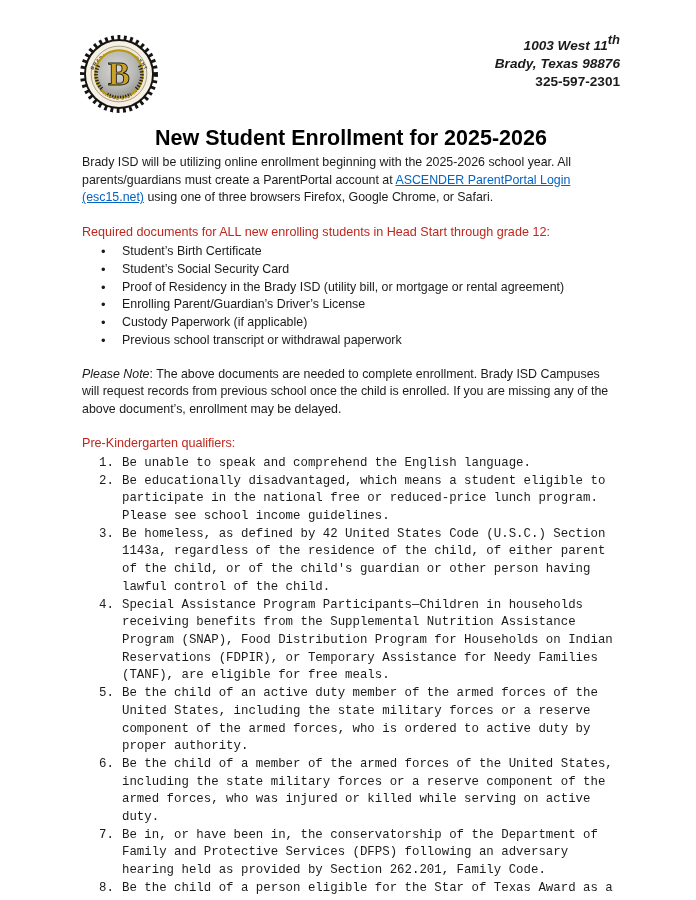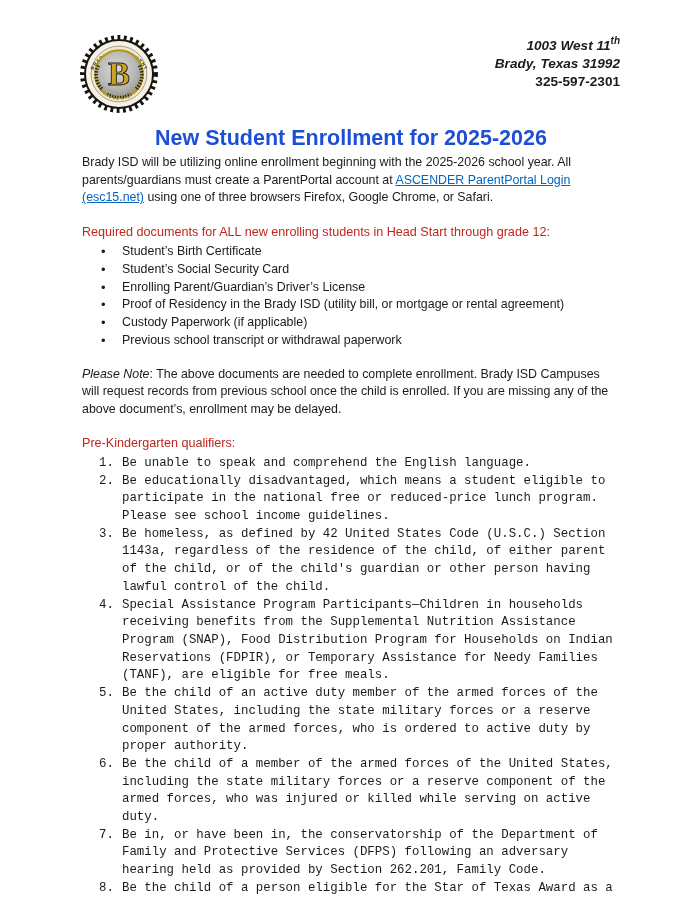--- a/index.html
+++ b/index.html
@@ -14,25 +14,25 @@
     font-family:"Liberation Sans",sans-serif;color:#1b1b1b;
     font-size:12.4px;line-height:17.6px;
   }
   .page{position:relative;width:696px;height:900px;padding:33px 76px 0 82px;}
   
   .header{position:relative;min-height:84px;}
   .logo{position:absolute;left:-4px;top:0;width:82px;height:82px;}
   .header-text{text-align:right;padding-top:4px;}
   .header-text div{font-weight:bold;font-size:13.6px;line-height:18px;}
   .hdr-italic{font-style:italic;}
-  sup{font-size:10px;line-height:0;}
+  sup{font-size:13px;line-height:0;}
   
   .doc-title{
     text-align:center;font-weight:bold;font-size:21.5px;line-height:26px;
-    margin:8px 0 3px 0;color:#1d4ed8;
+    margin:8px 0 3px 0;color:#000000;
   }
   p{margin:0;}
   .intro{margin-top:2px;}
   a.link{color:var(--link-blue);text-decoration:underline;cursor:pointer;}
   .red-heading{color:var(--heading-red);margin-top:17px;font-size:12.6px;}
   
   ul.bullets{list-style:none;margin:2px 0 16px 0;padding:0 0 0 40px;}
   ul.bullets li{position:relative;line-height:17.7px;}
   ul.bullets li::before{
     content:"\2022";position:absolute;left:-21px;top:0;
@@ -75,38 +75,38 @@
         <textPath href="#botArc" startOffset="12%">SCHOOL DISTRICT</textPath>
       </text>
       <circle cx="50" cy="50" r="29" fill="url(#innerGray)" stroke="#b8960c" stroke-width="2.6"></circle>
       <path d="M 29,68 A 24,24 0 0 1 26,38" fill="none" stroke="#23211e" stroke-width="4.5" stroke-dasharray="1.6 2"></path>
       <path d="M 71,68 A 24,24 0 0 0 74,38" fill="none" stroke="#23211e" stroke-width="4.5" stroke-dasharray="1.6 2"></path>
       <path d="M 36,74 A 26,26 0 0 0 64,74" fill="none" stroke="#23211e" stroke-width="3" stroke-dasharray="1.4 1.8"></path>
       <text x="50" y="63" text-anchor="middle" font-family="Liberation Serif, serif" font-size="40" font-weight="bold" fill="#c9a227" stroke="#1c1a17" stroke-width="1.1">B</text>
     </svg>
     <div class="header-text">
       <div class="hdr-italic"><span>1003 West 11</span><sup>th</sup></div>
-      <div class="hdr-italic">Brady, Texas 31992</div>
+      <div class="hdr-italic">Brady, Texas 98876</div>
       <div>325-597-2301</div>
     </div>
   </div>
 
   <div class="doc-title">New Student Enrollment for 2025-2026</div>
 
   <p class="intro">
     <span>Brady ISD will be utilizing online enrollment beginning with the 2025-2026 school year. All parents/guardians must create a ParentPortal account at </span><a class="link" href="#">ASCENDER ParentPortal Login (esc15.net)</a><span> using one of three browsers Firefox, Google Chrome, or Safari.</span>
   </p>
 
   <p class="red-heading">Required documents for ALL new enrolling students in Head Start through grade 12:</p>
 
   <ul class="bullets">
     <li>Student’s Birth Certificate</li>
     <li>Student’s Social Security Card</li>
+    <li>Proof of Residency in the Brady ISD (utility bill, or mortgage or rental agreement)</li>
     <li>Enrolling Parent/Guardian’s Driver’s License</li>
-    <li>Proof of Residency in the Brady ISD (utility bill, or mortgage or rental agreement)</li>
     <li>Custody Paperwork (if applicable)</li>
     <li>Previous school transcript or withdrawal paperwork</li>
   </ul>
 
   <p class="note">
     <span class="note-label">Please Note</span><span>:  The above documents are needed to complete enrollment. Brady ISD Campuses will request records from previous school once the child is enrolled. If you are missing any of the above document’s, enrollment may be delayed.</span>
   </p>
 
   <p class="red-heading">Pre-Kindergarten qualifiers:</p>
 

